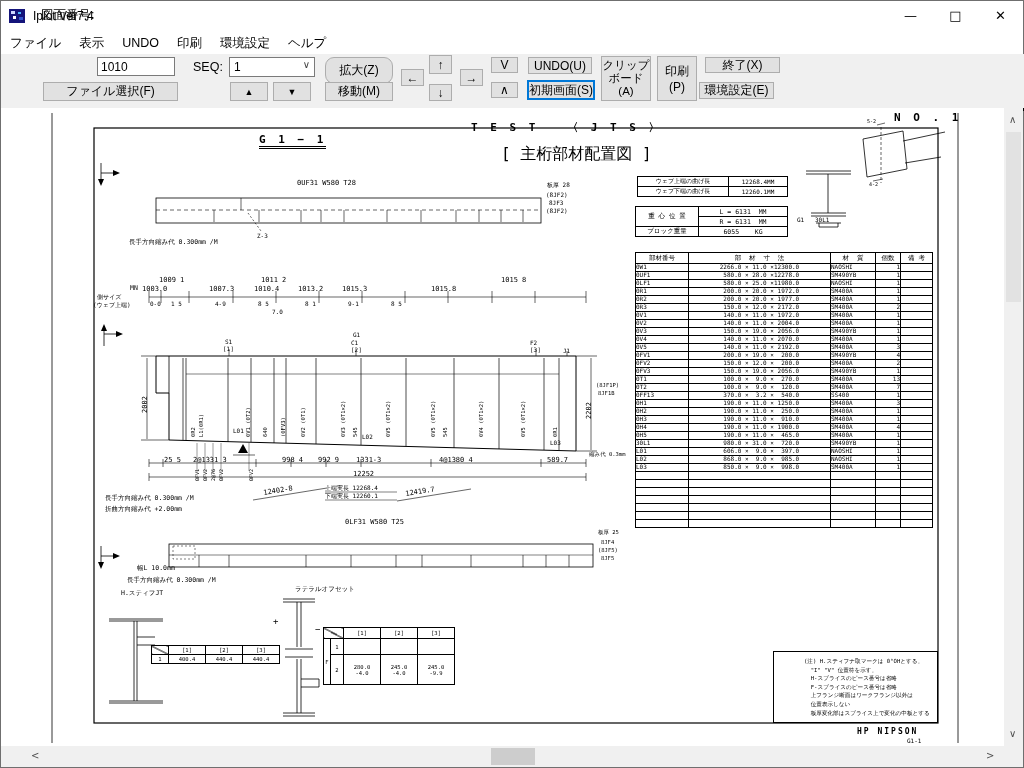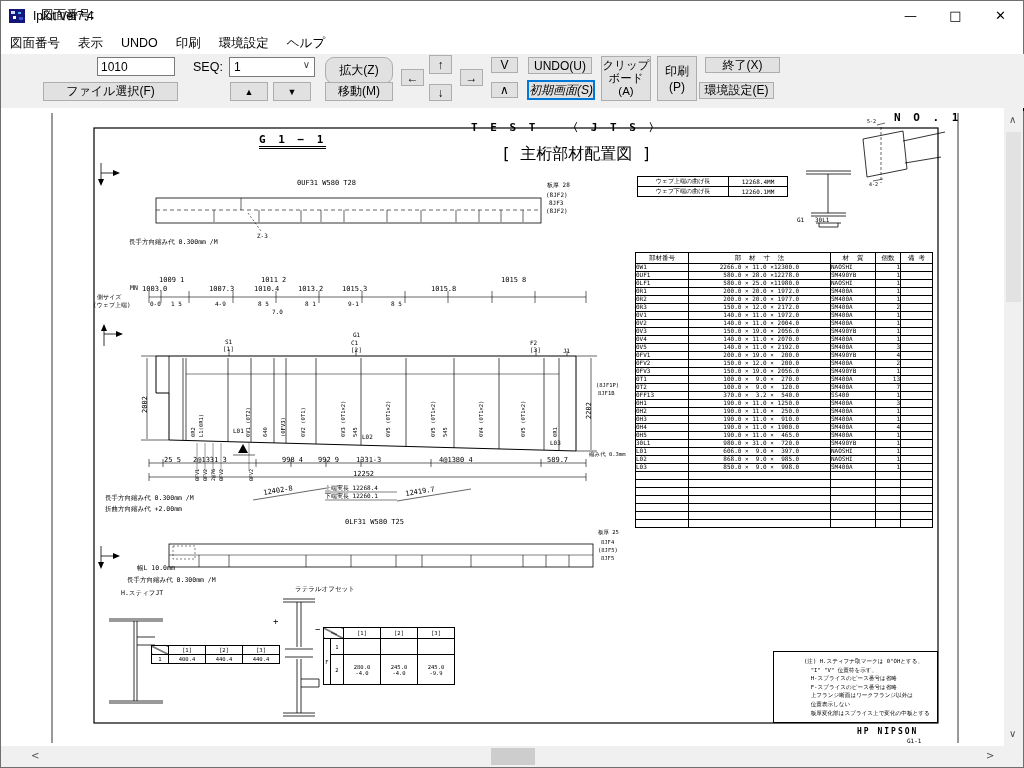--- a/index.html
+++ b/index.html
@@ -78,21 +78,21 @@
       <rect x="10" y="9" width="4" height="3" fill="#3355cc"></rect>
     </svg>
     <span id="title-text">Iplot Ver7.4</span>
     <div class="win-btn" style="left:887px;">—</div>
     <div class="win-btn" style="left:932px;">□</div>
     <div class="win-btn" style="left:977px;">✕</div>
   </div>
 
   <div id="menubar">
     
-  <span class="menu-item">図面番号</span><span class="menu-item">表示</span><span class="menu-item">UNDO</span><span class="menu-item">印刷</span><span class="menu-item">環境設定</span><span class="menu-item">ヘルプ</span></div>
+  <span class="menu-item">ファイル</span><span class="menu-item">表示</span><span class="menu-item">UNDO</span><span class="menu-item">印刷</span><span class="menu-item">環境設定</span><span class="menu-item">ヘルプ</span></div>
 
   <div id="toolbar">
     <span class="tb-label" style="left:8px;top:59px;margin-top:-53px;top:6px;">図面番号:</span>
     <input class="tb-input" style="left: 64px; top: 3px; width: 78px; height: 19px;" value="1010">
     <span class="tb-label" style="left:160px;top:6px;">SEQ:</span>
     <div class="combo" style="left:196px;top:3px;width:86px;height:20px;">
       <span class="val">1</span>
       <span class="chev">∨</span>
     </div>
     <div class="btn" style="left:292px;top:3px;width:68px;height:27px;border-radius:9px;">拡大(Z)</div>
@@ -100,21 +100,21 @@
     <div class="btn" style="left:197px;top:28px;width:38px;height:19px;font-size:9px;">▲</div>
     <div class="btn" style="left:240px;top:28px;width:38px;height:19px;font-size:9px;">▼</div>
     <div class="btn" style="left:292px;top:28px;width:68px;height:19px;">移動(M)</div>
     <div class="btn" style="left:368px;top:15px;width:23px;height:17px;">←</div>
     <div class="btn" style="left:396px;top:1px;width:23px;height:19px;">↑</div>
     <div class="btn" style="left:427px;top:15px;width:23px;height:17px;">→</div>
     <div class="btn" style="left:396px;top:30px;width:23px;height:17px;">↓</div>
     <div class="btn" style="left:458px;top:3px;width:27px;height:16px;">V</div>
     <div class="btn" style="left:458px;top:28px;width:27px;height:16px;">∧</div>
     <div class="btn" style="left:495px;top:3px;width:64px;height:17px;">UNDO(U)</div>
-    <div class="btn focused" style="left:494px;top:26px;width:68px;height:20px;font-style:italic;">初期画面(S)</div>
+    <div class="btn focused" style="left:494px;top:26px;width:68px;height:20px;">初期画面(S)</div>
     <div class="btn multi" style="left:568px;top:2px;width:50px;height:45px;">
       <span>クリップ</span>
       <span>ボード</span>
       <span>(A)</span>
     </div>
     <div class="btn" style="left:624px;top:2px;width:40px;height:45px;">印刷(P)</div>
     <div class="btn" style="left:672px;top:3px;width:75px;height:16px;">終了(X)</div>
     <div class="btn" style="left:666px;top:28px;width:75px;height:17px;">環境設定(E)</div>
   </div>
 
@@ -297,20 +297,35 @@
             <td style="width:58px;">12268.4MM</td>
           </tr>
 
           <tr>
             <td style="width:90px;">ウェブ下端の曲げ長</td>
             <td style="width:58px;">12260.1MM</td>
           </tr>
         </tbody>
     </table>
 
+    <table class="dwg" id="cg-table">
+      <tbody>
+        <tr>
+          <td rowspan="2" style="width:62px;">重 心 位 置</td>
+          <td style="width:88px;">L = 6131  MM</td>
+        </tr>
+        <tr>
+            <td>R = 6131  MM</td>
+          </tr>
+        <tr>
+          <td>ブロック重量</td>
+          <td>6055    KG</td>
+        </tr>
+      </tbody>
+    </table>
 
     <table class="dwg" id="parts-table">
       <thead>
         <tr>
           <th style="width:52px;">部材番号</th>
           <th style="width:141px;">部  材  寸  法</th>
           <th style="width:44px;">材  質</th>
           <th style="width:24px;">個数</th>
           <th style="width:31px;">備 考</th>
         </tr>

